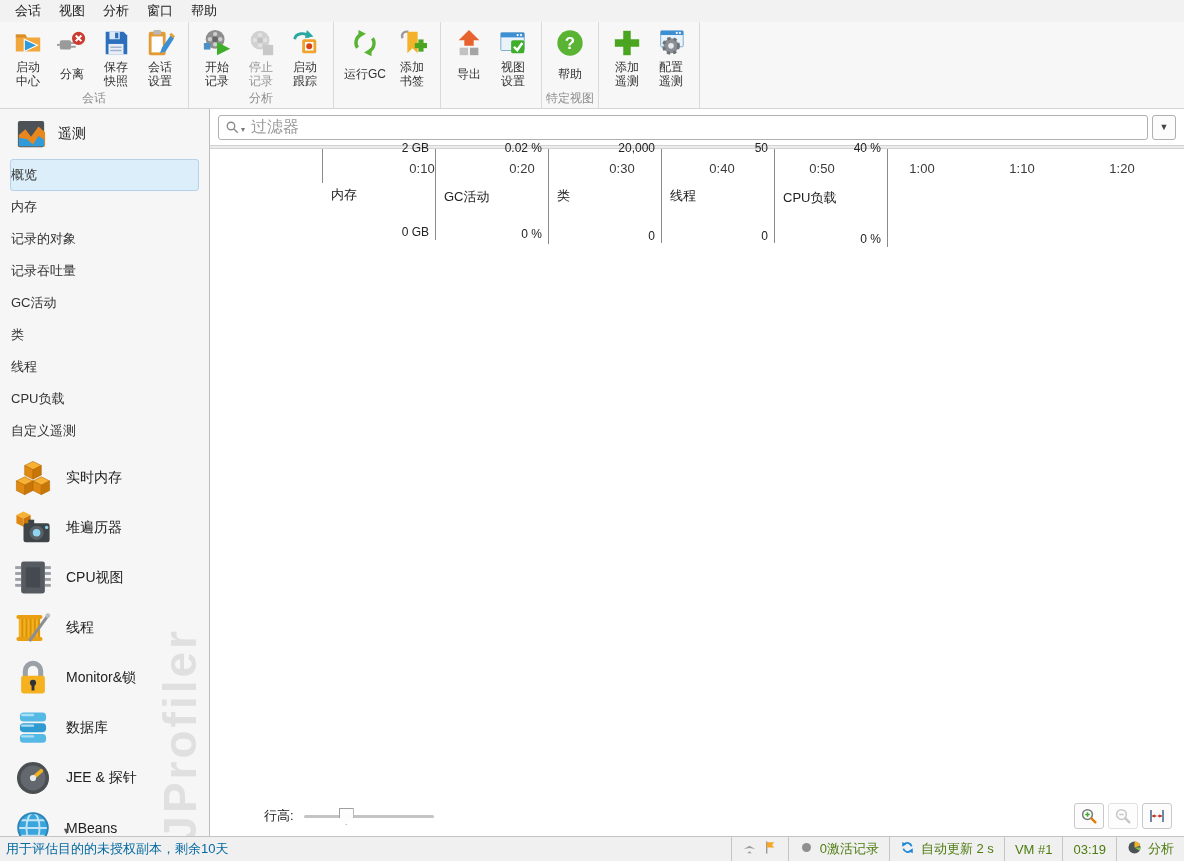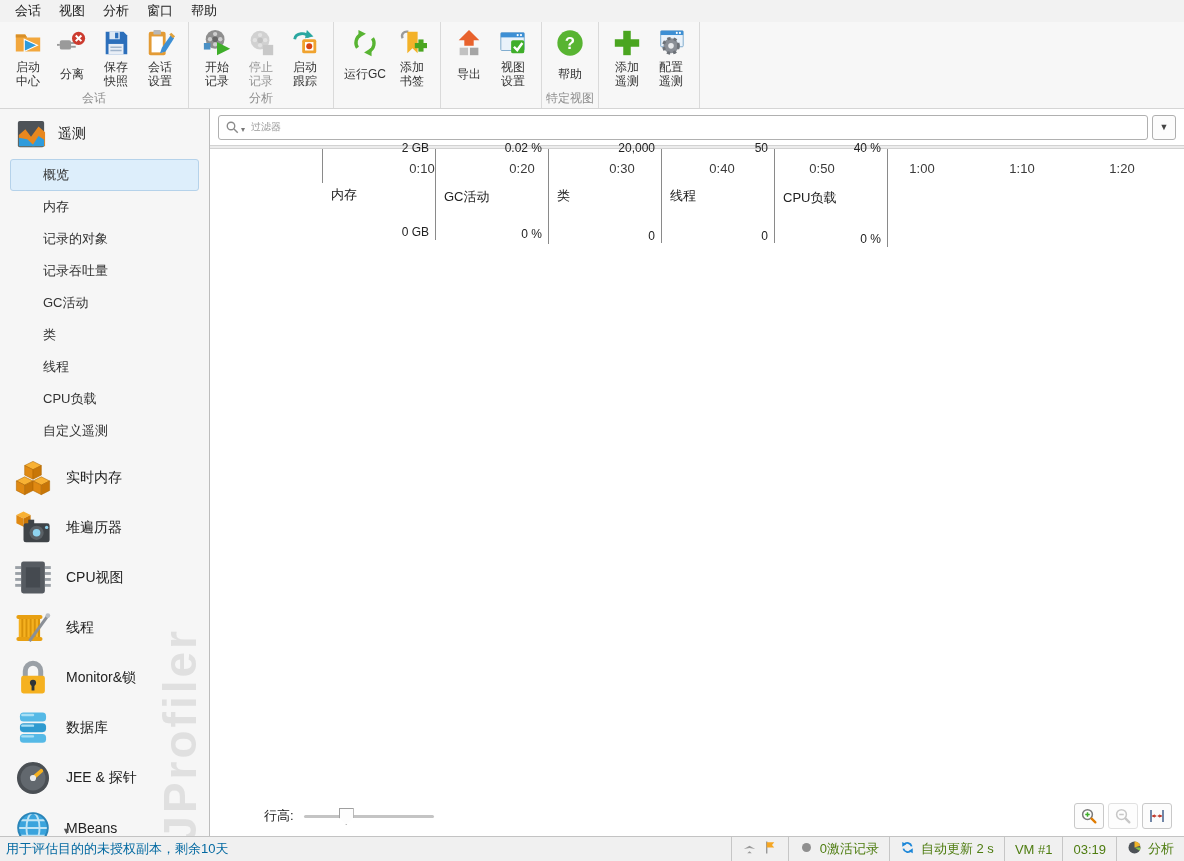--- a/index.html
+++ b/index.html
@@ -23,35 +23,35 @@
 
   
   .content { display:flex; height:727px; }
 
   
   .sidebar { width:210px; background:#f6f6f6; border-right:1px solid #bdbdbd; position:relative; overflow:hidden; flex:none; }
   .sb-section { display:flex; align-items:center; gap:12px; padding:10px 0 8px 16px; cursor:pointer; }
   .sb-section-icon, .sb-section-icon svg { width:30px; height:30px; display:block; }
   .sb-section-label { font-size:14px; color:#222; }
   .sb-sub { padding:2px 0 6px 0; }
-  .sb-sub-item { height:32px; display:flex; align-items:center; padding-left:32px; font-size:13px; color:#333; margin:0 10px; border:1px solid transparent; border-radius:3px; cursor:pointer; }
+  .sb-sub-item { height:32px; display:flex; align-items:center; font-size:13px; color:#333; margin:0 10px; border:1px solid transparent; border-radius:3px; cursor:pointer; }
   .sb-sub-item.selected { background:#ddeefb; border-color:#b5d2ea; }
   .sb-item { height:50px; display:flex; align-items:center; gap:14px; padding-left:14px; cursor:pointer; }
   .sb-item-icon, .sb-item-icon svg { width:38px; height:38px; display:block; }
   .sb-item-label { font-size:14px; color:#222; }
   .sb-watermark { position:absolute; right:2px; bottom:-6px; writing-mode:vertical-rl; transform:rotate(180deg); font-size:46px; font-weight:bold; letter-spacing:3px; color:rgba(110,110,110,0.16); pointer-events:none; }
   .sb-more { position:absolute; left:62px; bottom:0px; font-size:9px; color:#555; }
 
   
   .main { flex:1; background:#fff; display:flex; flex-direction:column; min-width:0; }
   .filter-row { height:36px; display:flex; align-items:center; padding:0 8px; gap:4px; flex:none; }
   .filter-box { flex:1; height:25px; border:1px solid #b0b0b0; border-radius:3px; display:flex; align-items:center; padding:0 6px; background:#fff; }
   .filter-box svg { width:15px; height:15px; flex:none; }
   .filter-caret { font-size:8px; color:#777; margin:4px 6px 0 1px; flex:none; }
-  .filter-input { border:none; outline:none; flex:1; font-size:10px; font-family:Liberation Mono, monospace; color:#333; background:transparent; }
+  .filter-input { border:none; outline:none; flex:1; font-size:16px; font-family:Liberation Serif, serif; color:#333; background:transparent; }
   .filter-input::placeholder { color:#9a9a9a; }
   .filter-drop-btn { width:24px; height:25px; border:1px solid #b0b0b0; border-radius:3px; background:#fcfcfc; display:flex; align-items:center; justify-content:center; font-size:9px; color:#444; cursor:pointer; flex:none; }
 
   .chart-top-strip { height:4px; background:#ececec; border-top:1px solid #d2d2d2; border-bottom:1px solid #d2d2d2; flex:none; }
 
   .time-header { height:34px; display:flex; flex:none; }
   .th-spacer { width:112px; flex:none; }
   .th-plot { flex:1; position:relative; border-left:1px solid #8a8a8a;
     background-image:
       repeating-linear-gradient(to right,#a8a8a8 0,#a8a8a8 1px,transparent 1px,transparent 100px),

